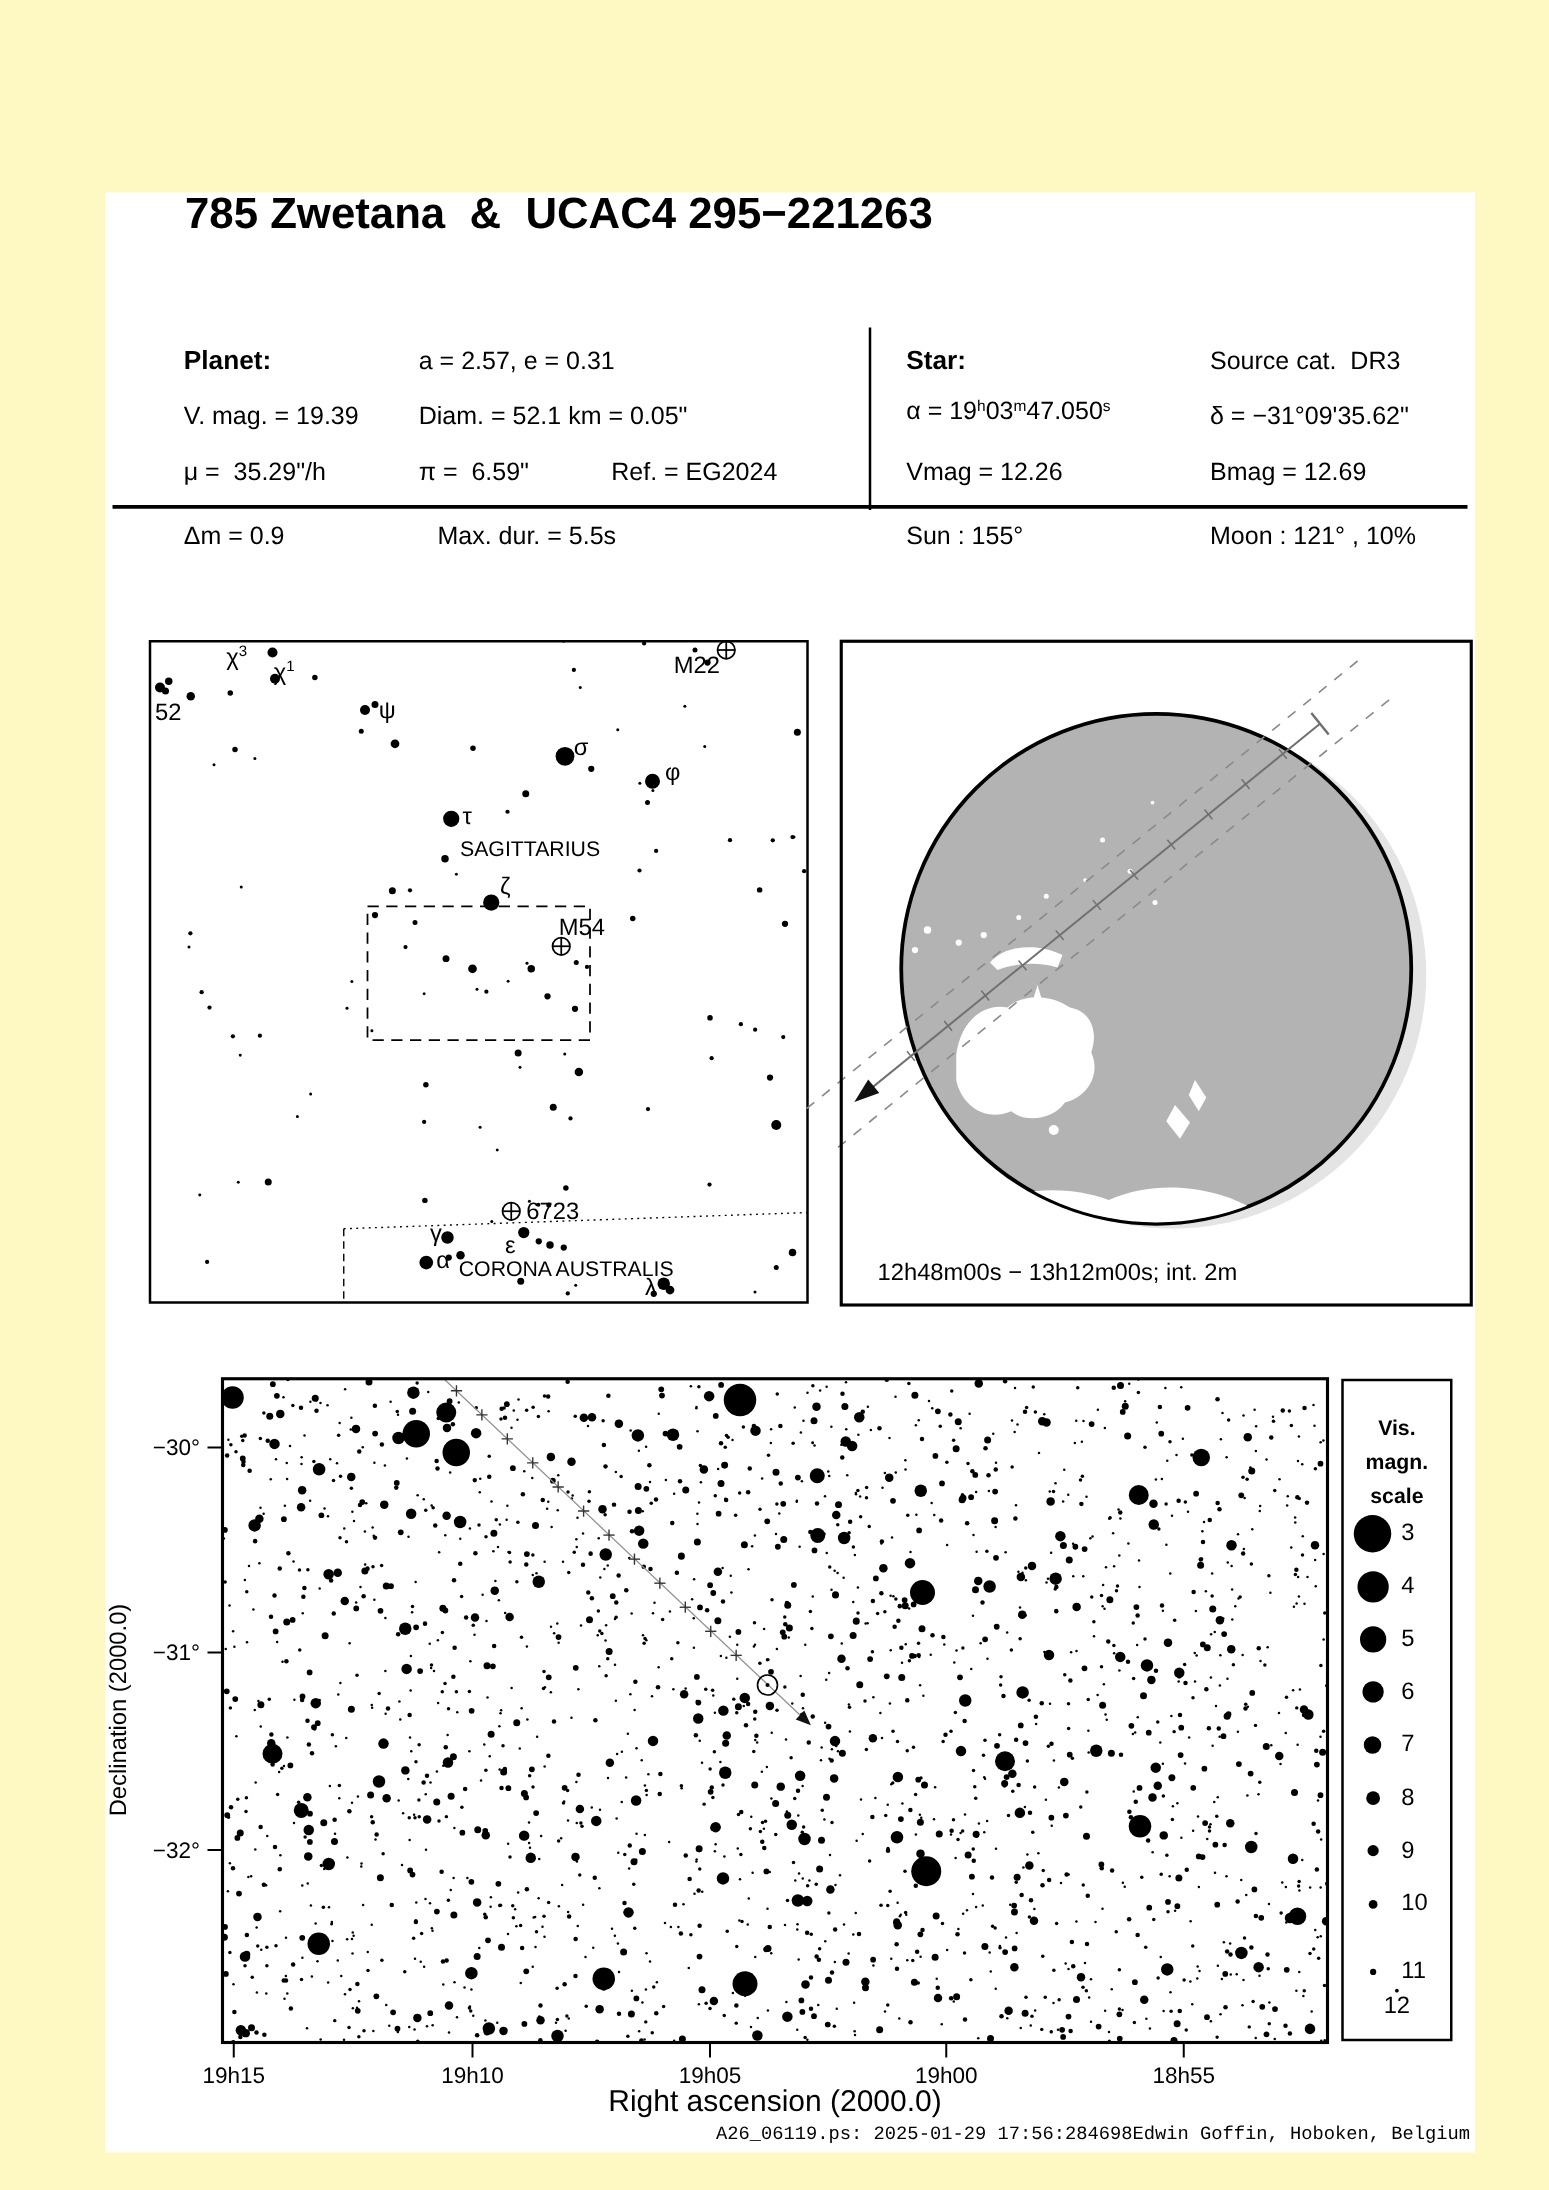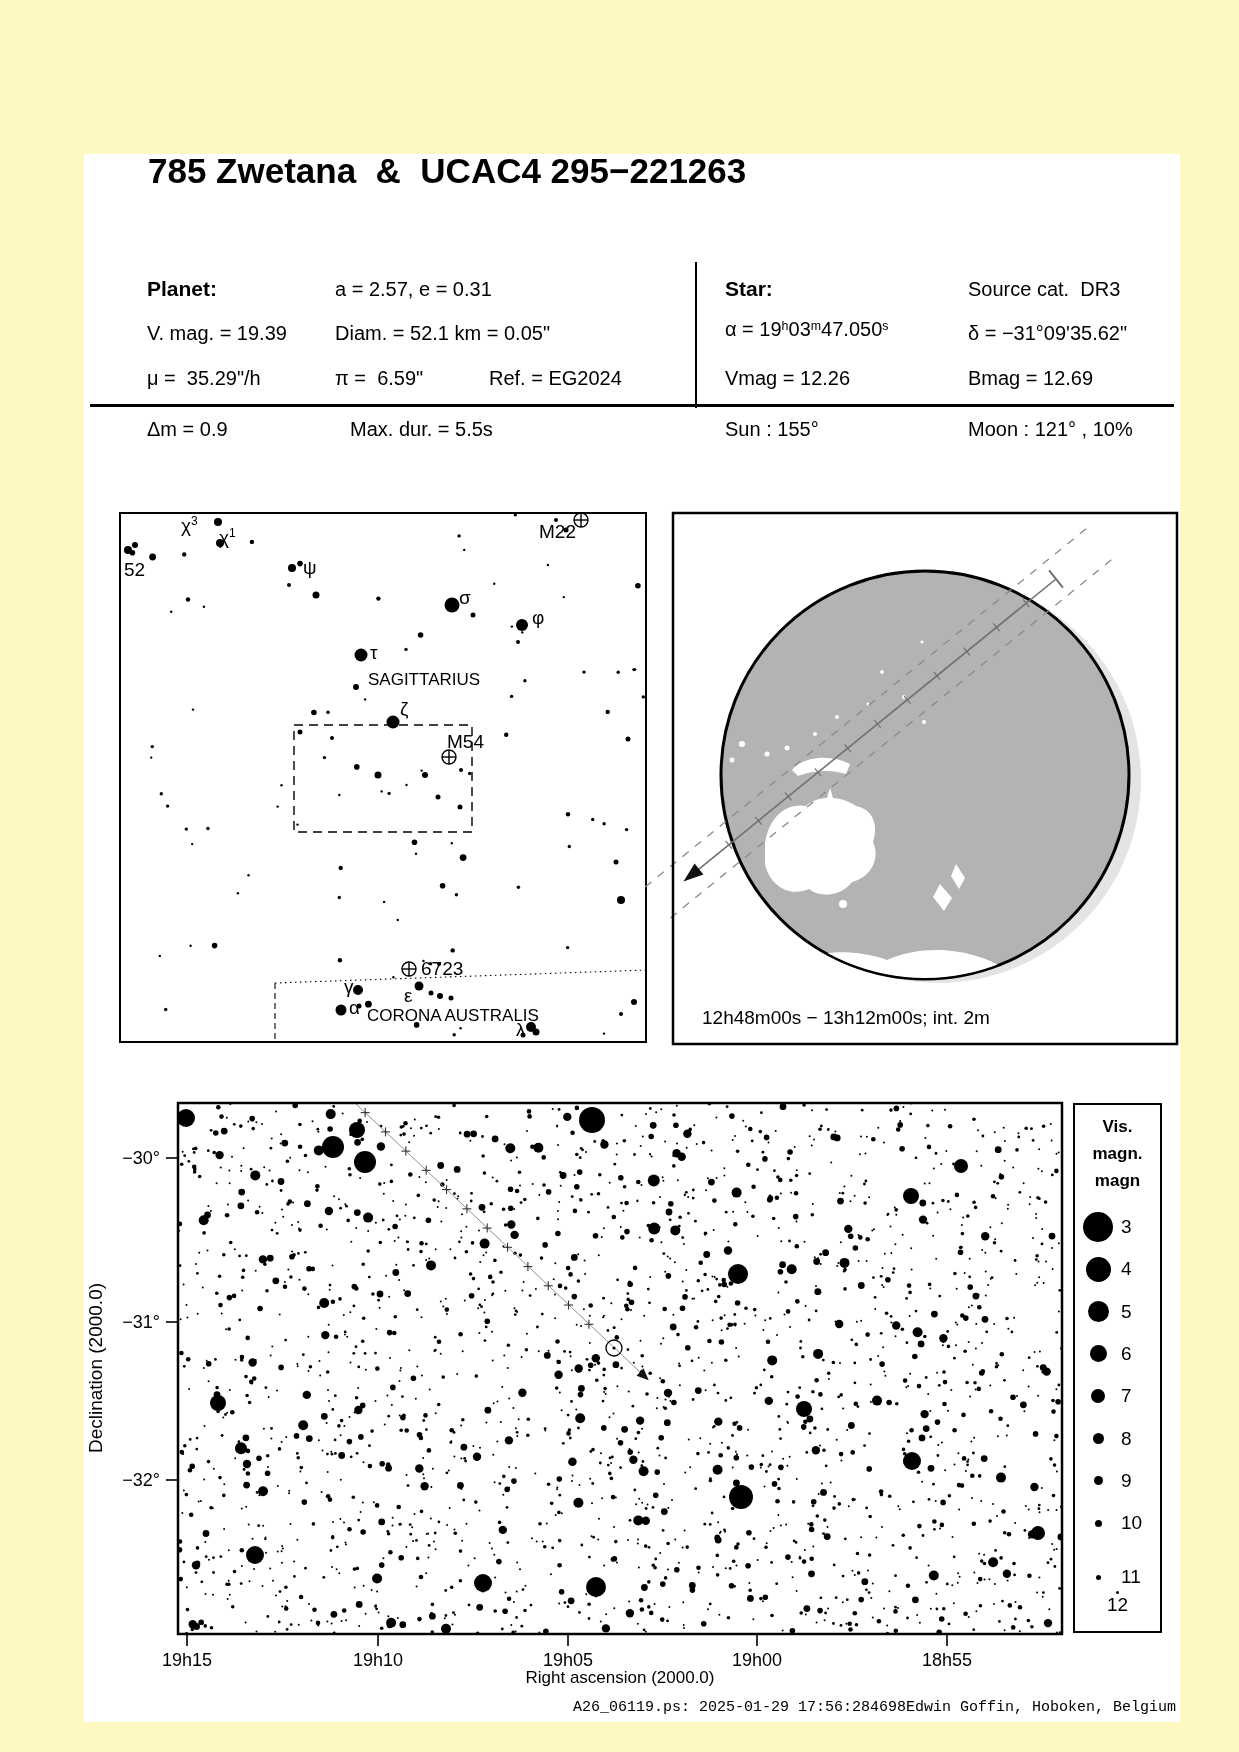--- a/index.html
+++ b/index.html
@@ -13,26 +13,26 @@
   .cell{font-size:20px;}
   .hd{font-size:21px;font-weight:bold;}
   .vdiv{position:absolute;left:695px;top:262px;width:2px;height:146px;background:#000;}
   .hrule{position:absolute;left:90px;top:404px;width:1084px;height:3px;background:#000;}
   svg{position:absolute;overflow:visible;}
   svg text{fill:#000;font-family:"Liberation Sans",sans-serif;}
   .fcl{font-size:19px;}
   .fcc{font-size:17px;}
   .tick{font-size:18px;}
   .cap{font-size:19px;}
-  .xlabel{position:absolute;left:178px;top:1668px;width:884px;text-align:center;font-size:17px;}
+  .xlabel{position:absolute;left:178px;top:1668px;width:884px;text-align:center;font-size:24px;}
   .ylabel{position:absolute;left:96px;top:1368px;transform:translate(-50%,-50%) rotate(-90deg);
           white-space:nowrap;font-size:19px;}
   .legend{position:absolute;left:1073px;top:1103px;width:89px;height:530px;border:2px solid #000;
           box-sizing:border-box;background:#fff;}
-  .lg-title{margin-top:8px;text-align:center;font-weight:bold;font-size:17px;line-height:27px;}
+  .lg-title{margin-top:24px;text-align:center;font-weight:bold;font-size:17px;line-height:27px;}
   .lg-row{position:absolute;left:0;width:100%;height:34px;display:flex;align-items:center;}
   .lg-dotwrap{width:46px;display:flex;justify-content:center;align-items:center;}
   .lg-dot{background:#000;border-radius:50%;}
   .lg-lab{font-size:19px;}
   .footer{position:absolute;left:100px;top:1699px;width:1076px;display:flex;
           justify-content:flex-end;font-family:"Liberation Mono","DejaVu Sans Mono",monospace;
           font-size:15px;}
 </style>
 </head>
 <body>
@@ -2524,21 +2524,21 @@
     <rect x="0" y="0" width="884" height="531" fill="none" stroke="#000" stroke-width="2.5"></rect>
   </svg>
 
   <div class="xlabel">Right ascension (2000.0)</div>
   <div class="ylabel">Declination (2000.0)</div>
 
   <div class="legend">
     <div class="lg-title">
       <div>Vis.</div>
       <div>magn.</div>
-      <div>magn</div>
+      <div>scale</div>
     </div>
     <div id="lg-entries">
         <div class="lg-row" style="top: 105px;">
           <div class="lg-dotwrap">
             <span class="lg-dot" style="width: 30px; height: 30px;"></span>
           </div>
           <span class="lg-lab">3</span>
         </div>
         <div class="lg-row" style="top: 147.3px;">
           <div class="lg-dotwrap">

